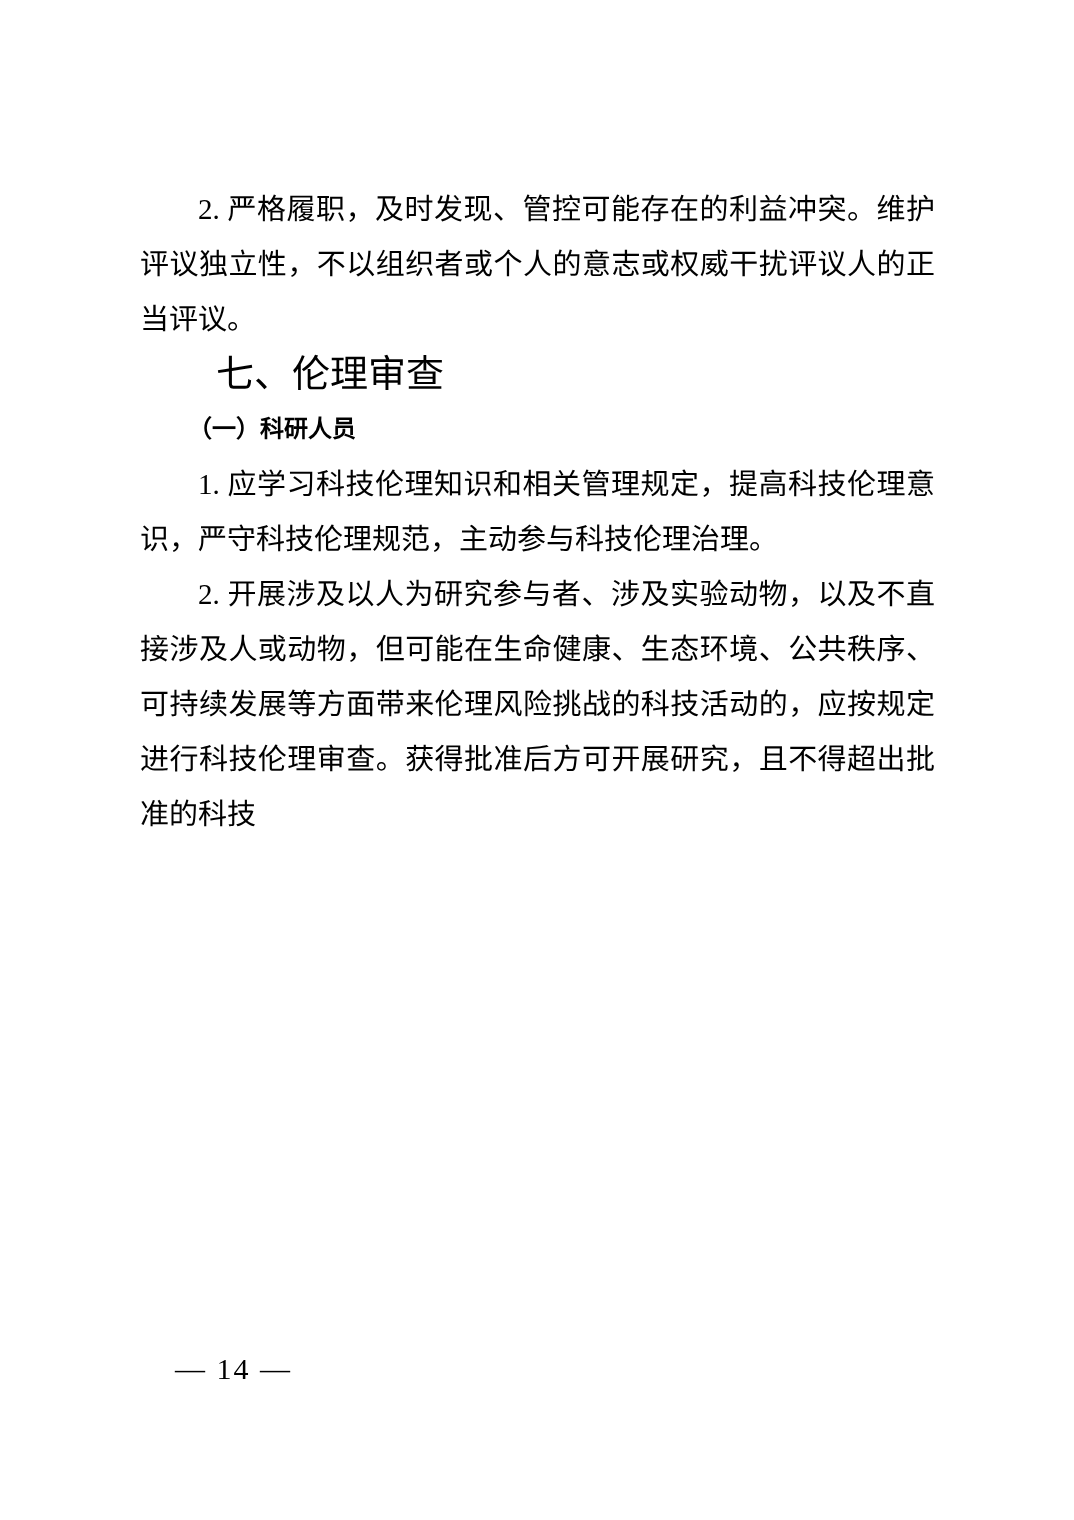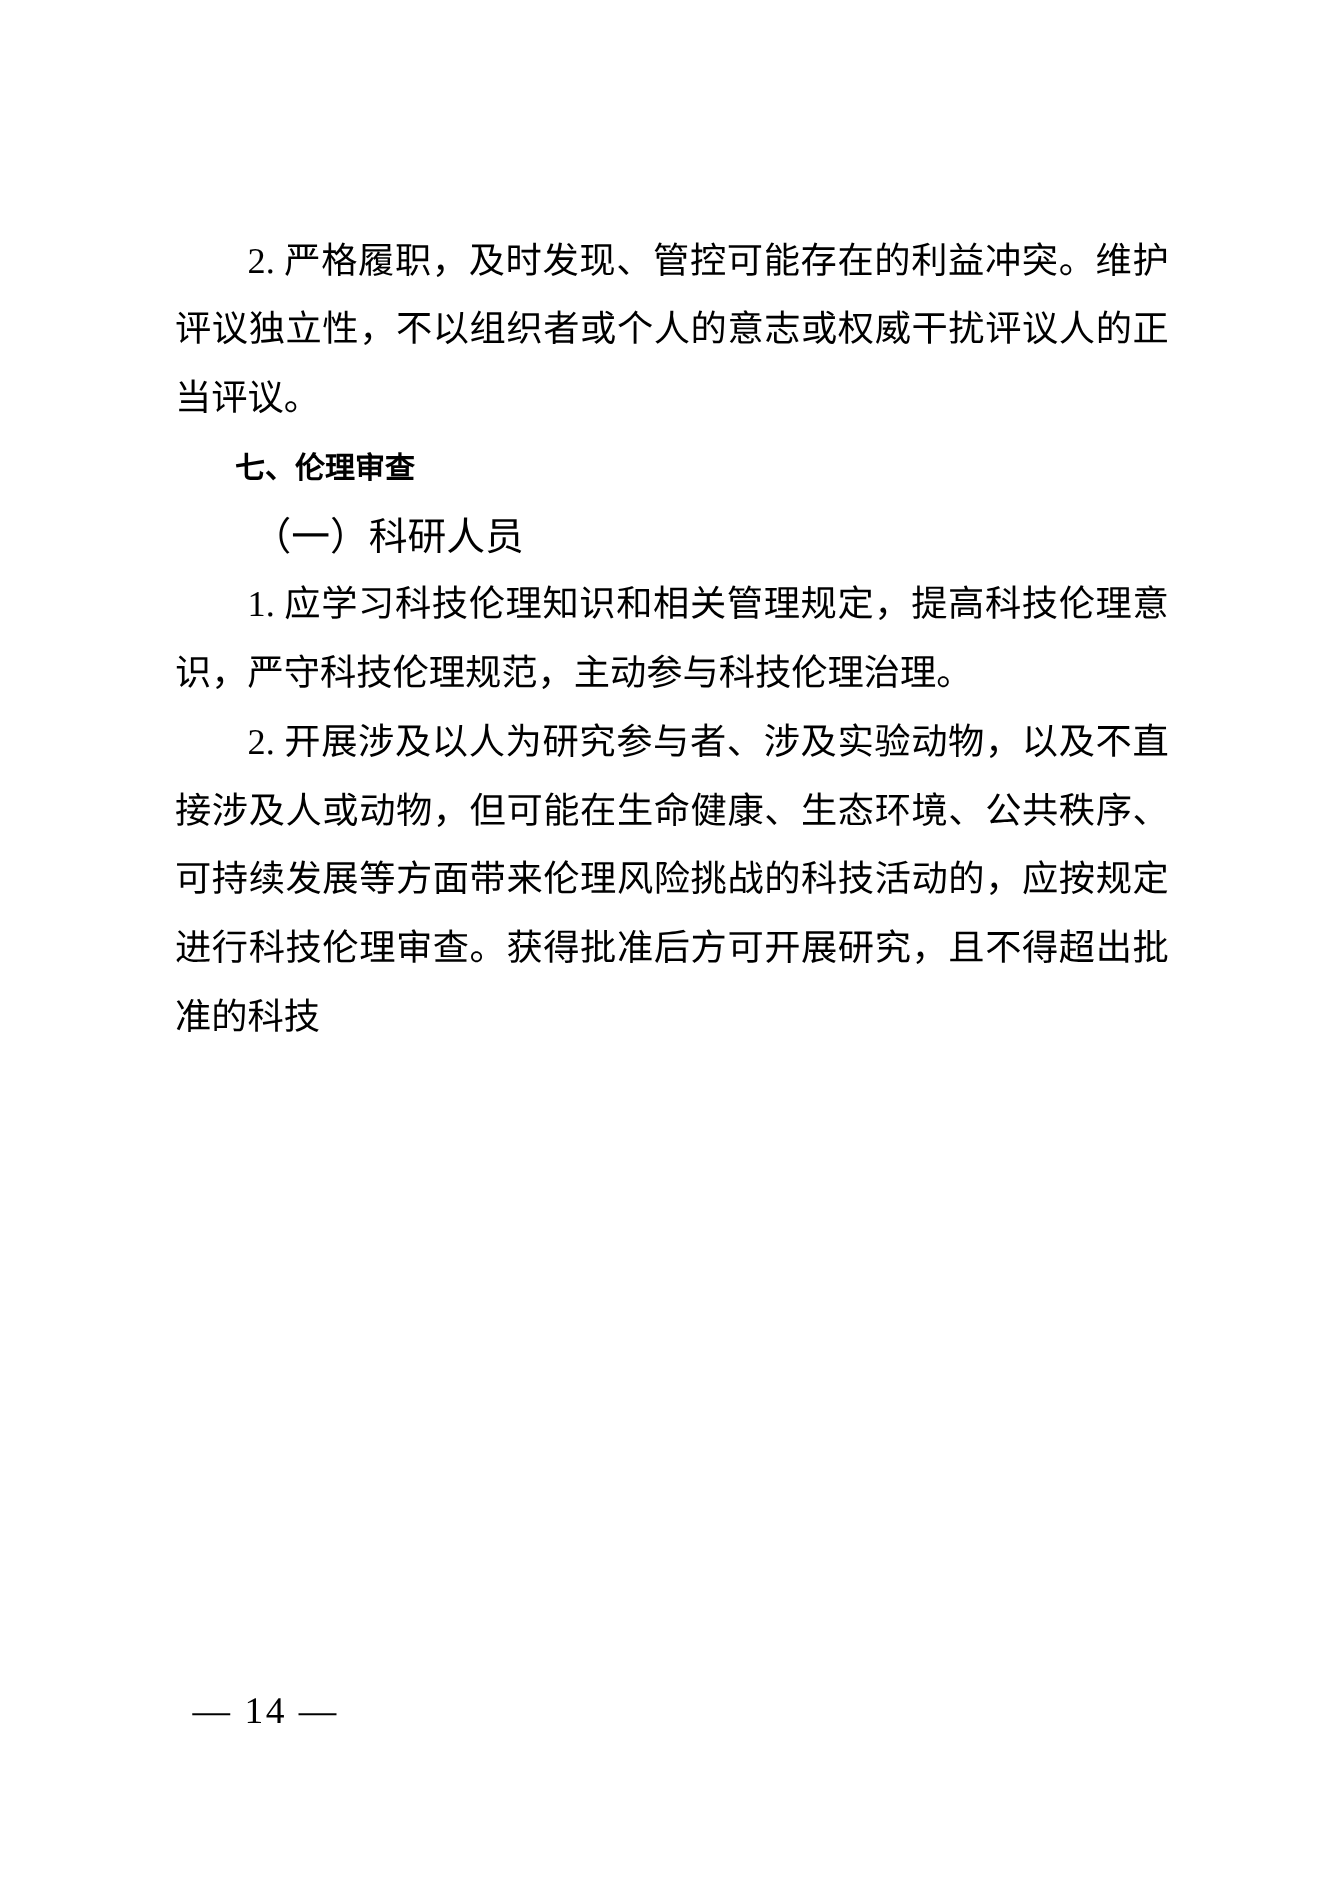--- a/index.html
+++ b/index.html
@@ -26,34 +26,34 @@
     text-align: justify;
   }
   .content p {
     margin: 0;
     text-indent: 2em;
   }
   .section-heading {
     margin: 0;
     text-indent: 2em;
     font-family: "Liberation Sans", "DejaVu Sans", sans-serif;
-    font-weight: 700;
-    font-size: 24px;
+    font-weight: 400;
+    font-size: 38px;
     line-height: 55px;
   }
   .subsection-heading {
     margin: 0;
     text-indent: 2em;
-    font-weight: 400;
-    font-size: 31px;
+    font-weight: 700;
+    font-size: 24px;
     line-height: 55px;
   }
   .page-footer {
     position: absolute;
-    left: 154px;
+    left: 175px;
     top: 1352px;
     font-size: 30px;
     line-height: 34px;
     letter-spacing: 2px;
   }
 </style>
 </head>
 <body>
 
 <div class="page">

